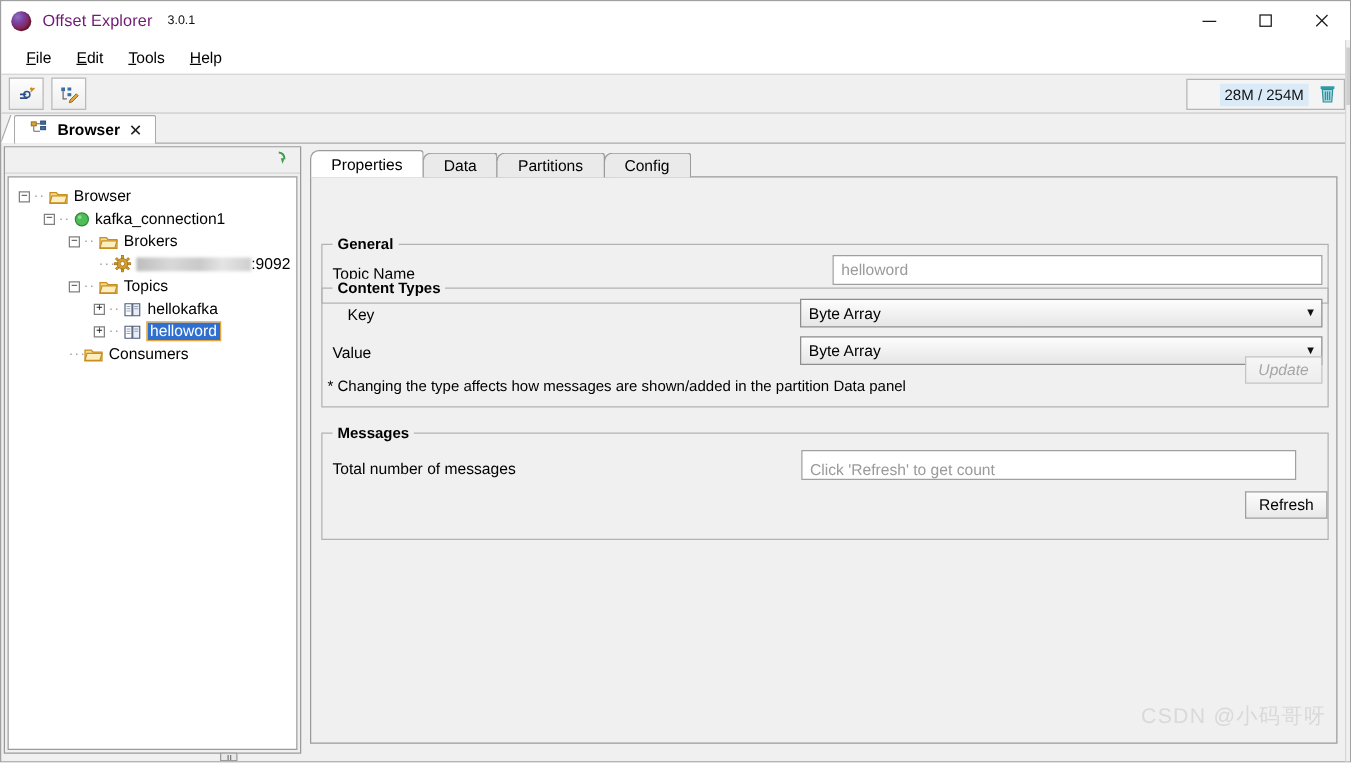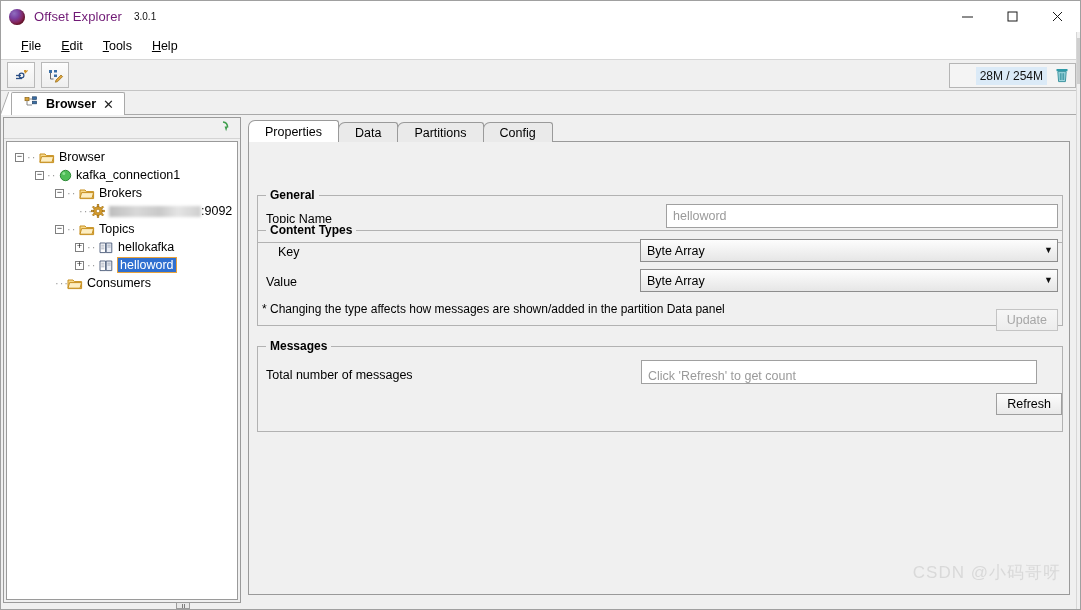--- a/index.html
+++ b/index.html
@@ -568,21 +568,21 @@
           <span class="arrow">▼</span>
         </div>
 
         <span class="row-label" style="position:absolute; left:8px; top:44px;">Value</span>
         <div class="combo" style="position:absolute; left:382px; top:38px; width:418px;">
           <span>Byte Array</span>
           <span class="arrow">▼</span>
         </div>
 
         <span class="note" style="left:4px; top:71px;">* Changing the type affects how messages are shown/added in the partition Data panel</span>
-        <div class="btn disabled" style="position:absolute; right:4px; top:78px;">
+        <div class="btn disabled" style="position:absolute; right:4px; top:54px;font-style:italic;">
           <span>Update</span>
         </div>
       </div>
 
       <div class="group" style="left:8px; top:204px; width:806px; height:86px;">
         <span class="gtitle">Messages</span>
         <span class="row-label" style="position:absolute; left:8px; top:21px;">Total number of messages</span>
         <div class="txtinput" style="position:absolute; left:383px; top:13px; width:396px;align-items:flex-end;">
           <span>Click 'Refresh' to get count</span>
         </div>

